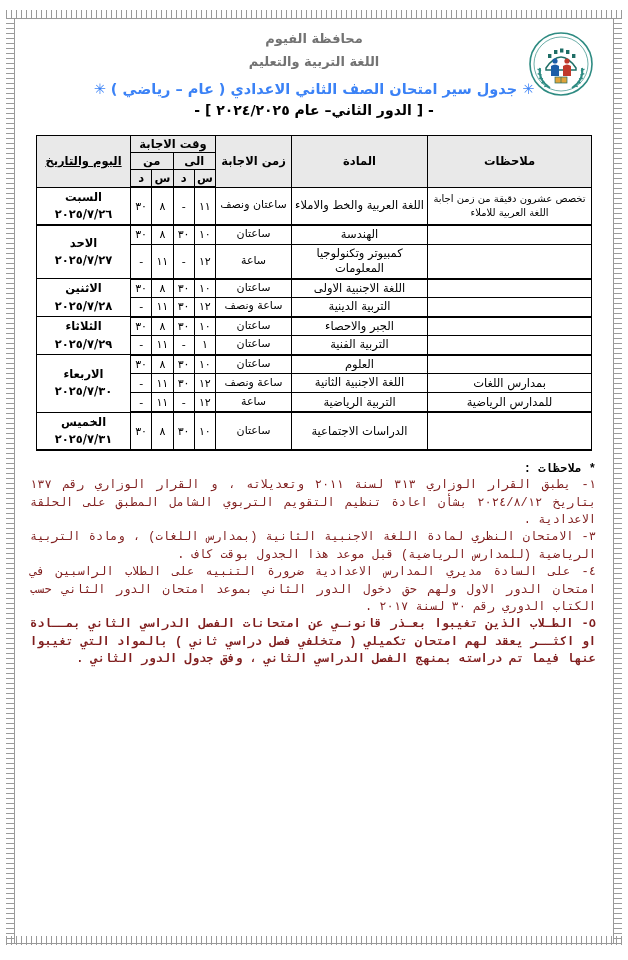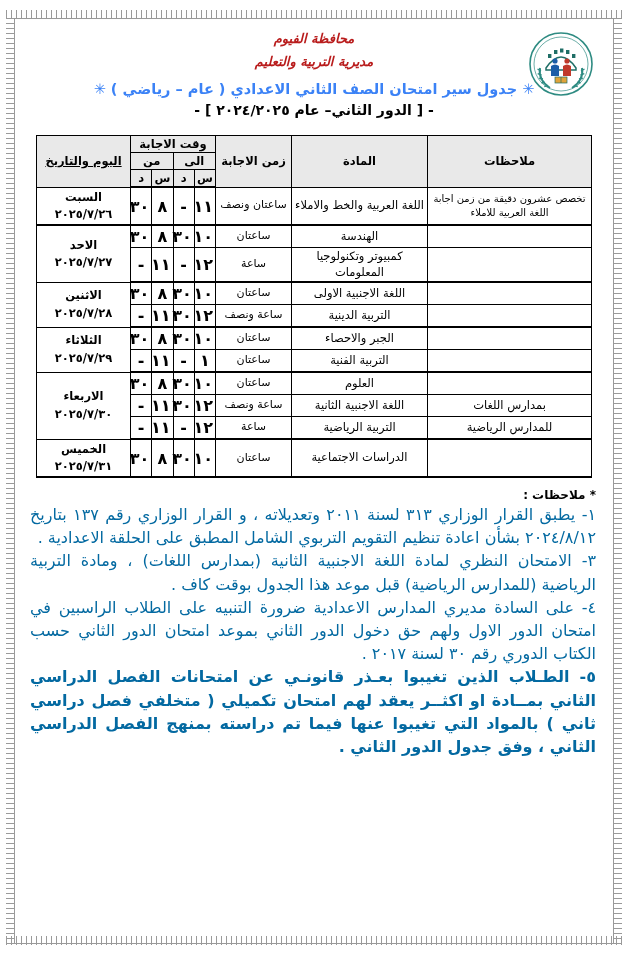--- a/index.html
+++ b/index.html
@@ -68,24 +68,23 @@
     right: 0px; top: 2px;
     width: 86px; height: 72px;
   }
   .hdr-lines {
     text-align: center;
     padding-top: 2px;
   }
   .hdr-line {
     font-size: 13px;
     font-weight: 600;
-    color: #b91c1c;
+    color: #737373;
     line-height: 1.75;
     letter-spacing: 0px;
-    font-style: italic;
   }
   .title-main {
     text-align: center;
     font-size: 14.5px;
     font-weight: 700;
     color: #3b82f6;
     margin-top: 7px;
     letter-spacing: 0px;
   }
   .title-sub {
@@ -122,45 +121,46 @@
   .th-subj   { width: 136px; font-size: 12px; }
   .th-notes  { width: 164px; font-size: 12px; }
   .th-sm     { font-size: 9.5px; font-weight: 700; }
 
   td.day {
     font-size: 11.5px;
     font-weight: 700;
     line-height: 1.5;
     padding: 3px 2px;
   }
-  td.num  { font-size: 16px; font-weight: 700; margin-left: 8px; }
+  td.num  { font-size: 11px; font-weight: 400; margin-left: 8px; }
   td.dur  { font-size: 11px; line-height: 1.35; }
   td.subj { font-size: 11.5px; line-height: 1.35; }
   td.note { font-size: 10px; line-height: 1.4; color: #222; }
   td.note.big { font-size: 11.5px; }
 
   tr.grp-end > td { border-bottom: 2px solid #000; }
   table.sched thead tr:last-child th { border-bottom: 2px solid #000; }
 
   
   .notes {
     margin: 10px 8px 16px 6px;
     direction: rtl;
     text-align: justify;
+    font-family: Liberation Mono, monospace;
   }
   .notes-title {
     font-size: 12px;
     font-weight: 700;
     margin-bottom: 1px;
     text-align: right;
   }
   .note-item {
-    font-size: 16px;
+    font-size: 12px;
     line-height: 1.45;
-    color: #0369a1;
+    color: #7f1d1d;
     margin-bottom: 0px;
     text-align: justify;
   }
   .note-item.bold { font-weight: 700; }
 </style>
 </head>
 <body>
 
 <div id="page">
 
@@ -196,21 +196,21 @@
 
           <path d="M22 40 Q20 52 32 60" fill="none" stroke="#2e8b82" stroke-width="2"></path>
           <path d="M64 40 Q66 52 54 60" fill="none" stroke="#2e8b82" stroke-width="2"></path>
           <path d="M23 43 l-3.5 -2 M23.5 47 l-3.8 -1.4 M25 51 l-3.8 -0.8 M27 54.5 l-3.6 0.2 M29.5 57.5 l-3.2 1.2" stroke="#2e8b82" stroke-width="1.4" fill="none"></path>
           <path d="M63 43 l3.5 -2 M62.5 47 l3.8 -1.4 M61 51 l3.8 -0.8 M59 54.5 l3.6 0.2 M56.5 57.5 l3.2 1.2" stroke="#2e8b82" stroke-width="1.4" fill="none"></path>
         </svg>
       </div>
 
       <div class="hdr-lines">
         <div class="hdr-line">محافظة الفيوم</div>
-        <div class="hdr-line">مديرية التربية والتعليم</div>
+        <div class="hdr-line">اللغة التربية والتعليم</div>
       </div>
 
       <div class="title-main">✳ جدول سير امتحان الصف الثاني الاعدادي ( عام – رياضي ) ✳</div>
       <div class="title-sub">- [ الدور الثاني– عام ٢٠٢٤/٢٠٢٥ ] -</div>
     </div>
 
     <table class="sched">
       <thead>
         <tr>
           <th class="th-notes" rowspan="3">ملاحظات</th>

